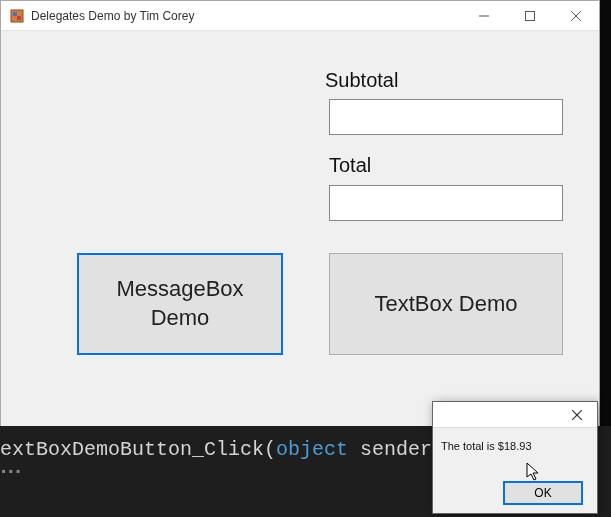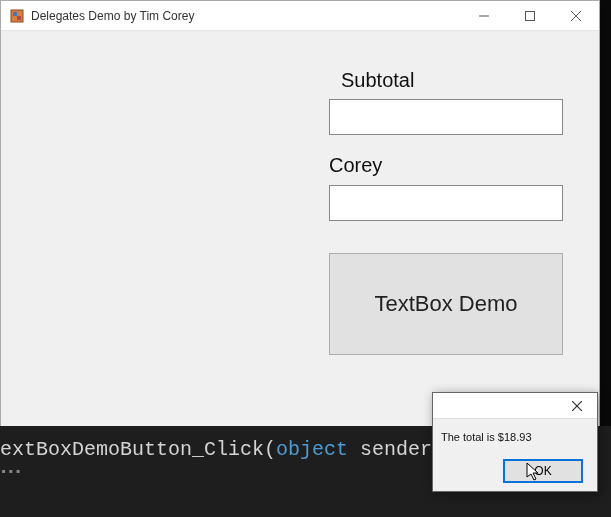--- a/index.html
+++ b/index.html
@@ -58,21 +58,21 @@
       position: relative;
       width: 100%;
       height: calc(100% - 30px);
       background: #f0f0f0;
     }
     .label {
       position: absolute;
       font-size: 20px;
       color: #111;
     }
-    .subtotal-label { left: 340px; top: 38px; }
+    .subtotal-label { left: 324px; top: 38px; }
     .total-label    { left: 328px; top: 123px; }
     .textbox {
       position: absolute;
       width: 234px;
       height: 36px;
       background: #fff;
       border: 1px solid #888;
       padding: 4px 6px;
       font-size: 16px;
       color: #222;
@@ -113,24 +113,24 @@
       font-size: 20px;
       white-space: nowrap;
       padding-top: 12px;
     }
     .kw { color: #4e9cd6; }
     .plain { color: #d4d4d4; }
     .ident { color: #d4d4d4; }
     .dots { color: #888; font-size: 12px; display:block; margin-top:4px; padding-left:0;}
     .dialog {
       position: absolute;
-      top: 392px;
+      top: 401px;
       left: 432px;
       width: 166px;
-      height: 100px;
+      height: 113px;
       background: #f0f0f0;
       border: 1px solid #666;
       box-shadow: 2px 2px 10px rgba(0,0,0,0.4);
     }
     .dialog-title {
       height: 26px;
       background: #fff;
       display: flex;
       align-items: center;
       justify-content: flex-end;
@@ -201,22 +201,23 @@
         <svg width="10" height="10">
             <line x1="0" y1="0" x2="10" y2="10" stroke-width="1"></line>
             <line x1="10" y1="0" x2="0" y2="10" stroke-width="1"></line>
           </svg>
       </div>
     </div>
   </div>
   <div class="client-area">
     <div class="label subtotal-label">Subtotal</div>
     <input class="textbox subtotal-box" value="" style="">
-    <div class="label total-label">Corey</div>
+    <div class="label total-label">Total</div>
     <input class="textbox total-box" value="" style="">
+    <button class="btn btn-msgbox">MessageBox Demo</button>
     <button class="btn btn-textbox">TextBox Demo</button>
   </div>
 </div>
 
 <div class="code-area">
   <span class="ident">extBoxDemoButton_Click(</span><span class="kw">object</span><span class="plain"> sender</span>
   <span class="dots">▪▪▪</span>
 </div>
 
 <div class="dialog">

